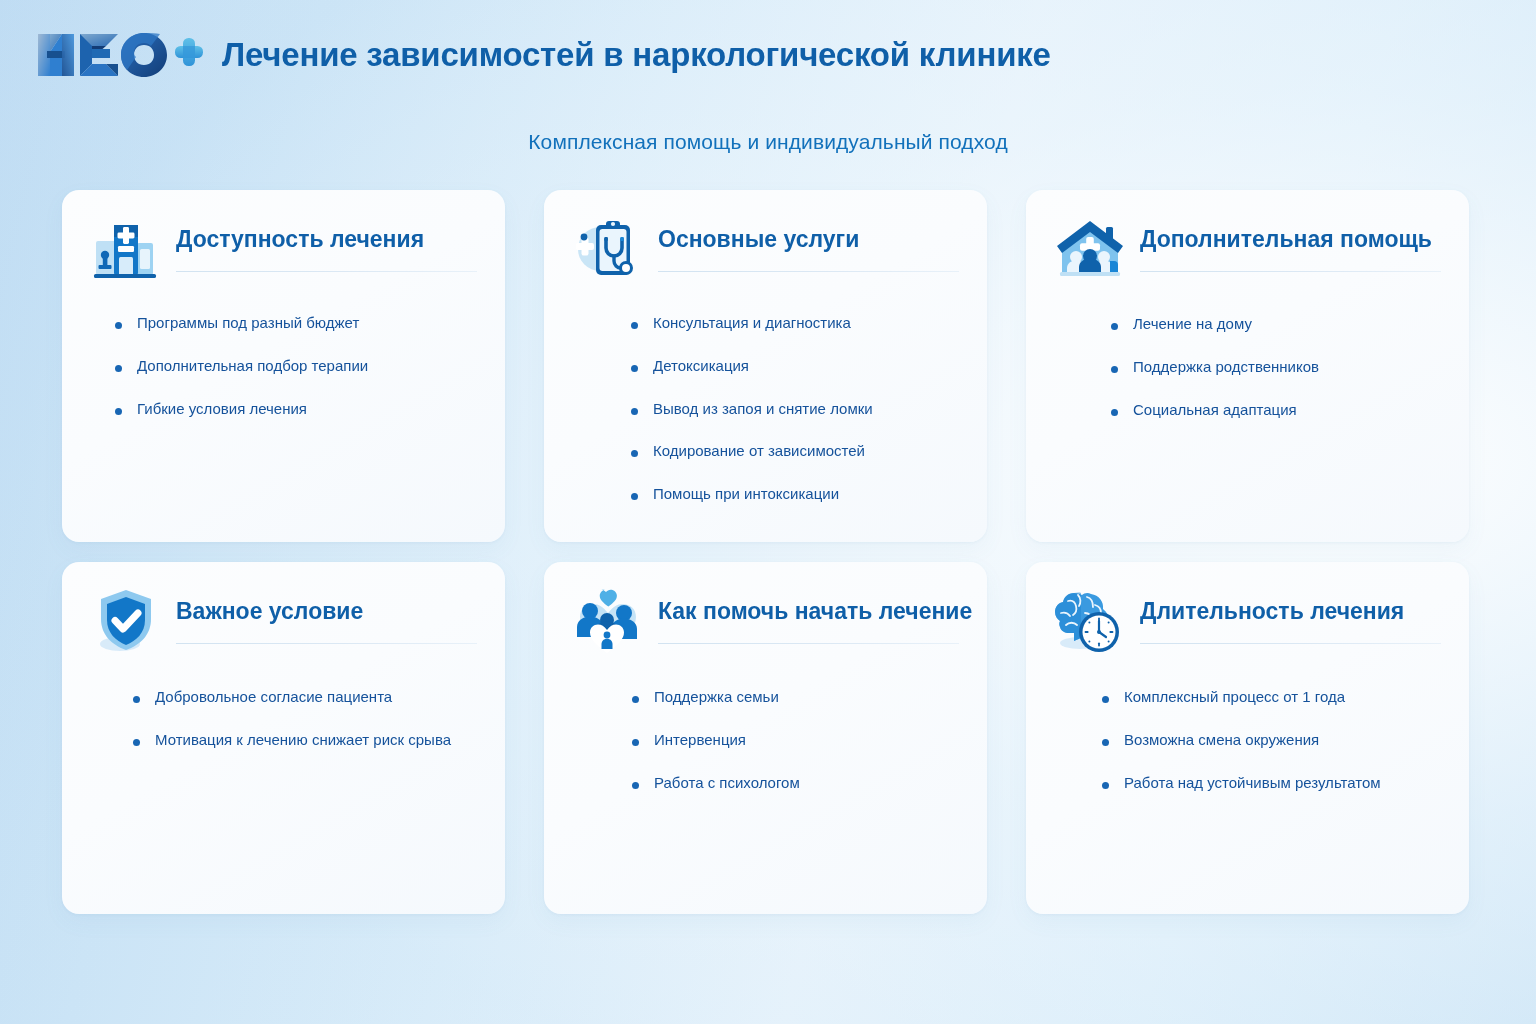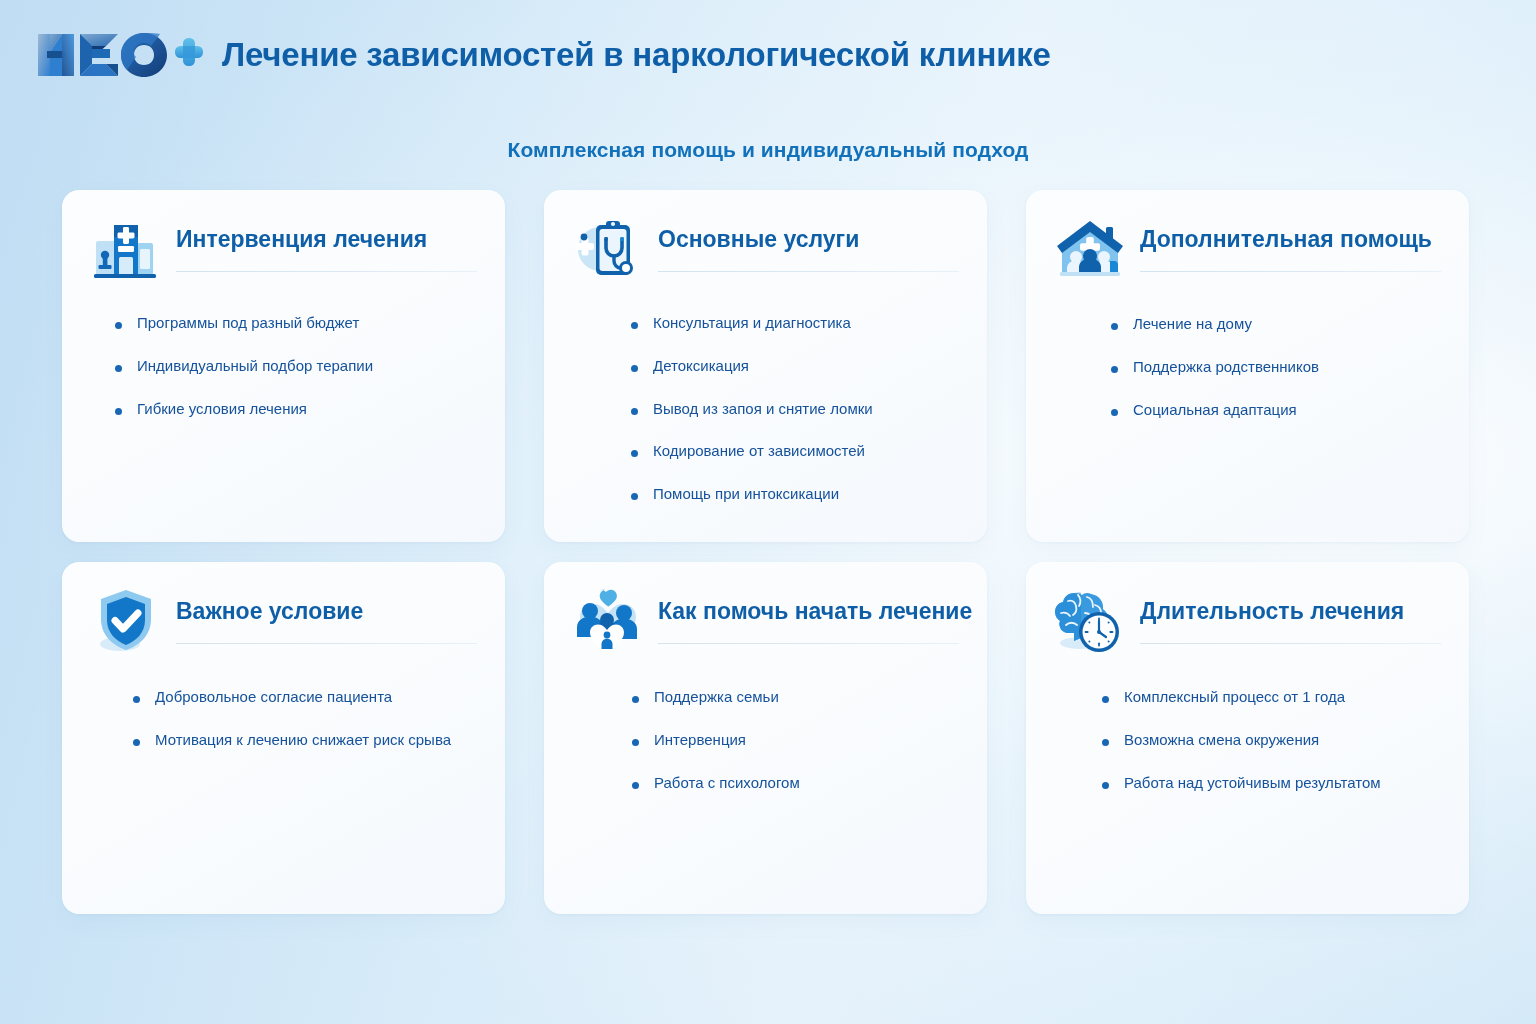--- a/index.html
+++ b/index.html
@@ -16,22 +16,22 @@
 
   
   .header{position:absolute;left:0;top:0;width:1536px;height:110px;
           display:flex;align-items:center;padding-left:34px;box-sizing:border-box;}
   .logo{width:172px;height:56px;flex:none;margin-right:16px;display:block;}
   .main-title{
     font-size:33px;font-weight:700;color:#0f5fa8;letter-spacing:-0.2px;
     line-height:1.05;white-space:nowrap;
   }
   .subtitle{
-    position:absolute;left:0;top:138px;width:1536px;text-align:center;
-    font-size:21px;font-weight:700;color:#1271bb;letter-spacing:0.1px;
+    position:absolute;left:0;top:130px;width:1536px;text-align:center;
+    font-size:21px;font-weight:400;color:#1271bb;letter-spacing:0.1px;
   }
 
   
   .grid{position:absolute;left:62px;top:190px;width:1412px;
         display:grid;grid-template-columns:repeat(3,443px);
         grid-auto-rows:352px;column-gap:39px;row-gap:20px;}
 
   .card{
     position:relative;border-radius:17px;box-sizing:border-box;
     background:linear-gradient(150deg,#fcfdfe 0%,#fafcfe 45%,#f5f9fd 100%);
@@ -145,27 +145,27 @@
             <rect x="28" y="33" width="16" height="6" rx="1.3" fill="#ffffff"></rect>
             <rect x="29" y="44" width="14" height="18" rx="1.5" fill="#d7ecfa"></rect>
             <circle cx="15" cy="42" r="4.2" fill="#1068b6"></circle>
             <rect x="12.8" y="45" width="4.6" height="9" fill="#1068b6"></rect>
             <rect x="8.5" y="52" width="13" height="4" rx="1" fill="#1068b6"></rect>
             <rect x="50" y="36" width="10" height="20" rx="1.5" fill="#ffffff" opacity=".75"></rect>
             <rect x="4" y="61" width="62" height="4" rx="1.6" fill="#0f62ab"></rect>
           </svg>
         </div>
         <div class="head-right">
-          <div class="card-title">Интервенция лечения</div>
+          <div class="card-title">Доступность лечения</div>
           <div class="divider"></div>
         </div>
       </div>
       <ul class="bullets">
         <li class="bullet">Программы под разный бюджет</li>
-        <li class="bullet">Индивидуальный подбор терапии</li>
+        <li class="bullet">Дополнительная подбор терапии</li>
         <li class="bullet">Гибкие условия лечения</li>
       </ul>
     </div>
 
     <div class="card card-2">
       <div class="card-head">
         <div class="card-icon">
           <svg viewBox="0 0 72 72" aria-hidden="true">
             <circle cx="28" cy="36" r="22" fill="#bfe0f5" opacity=".85"></circle>
             <rect x="4" y="30" width="18" height="7" rx="2" fill="#ffffff"></rect>

